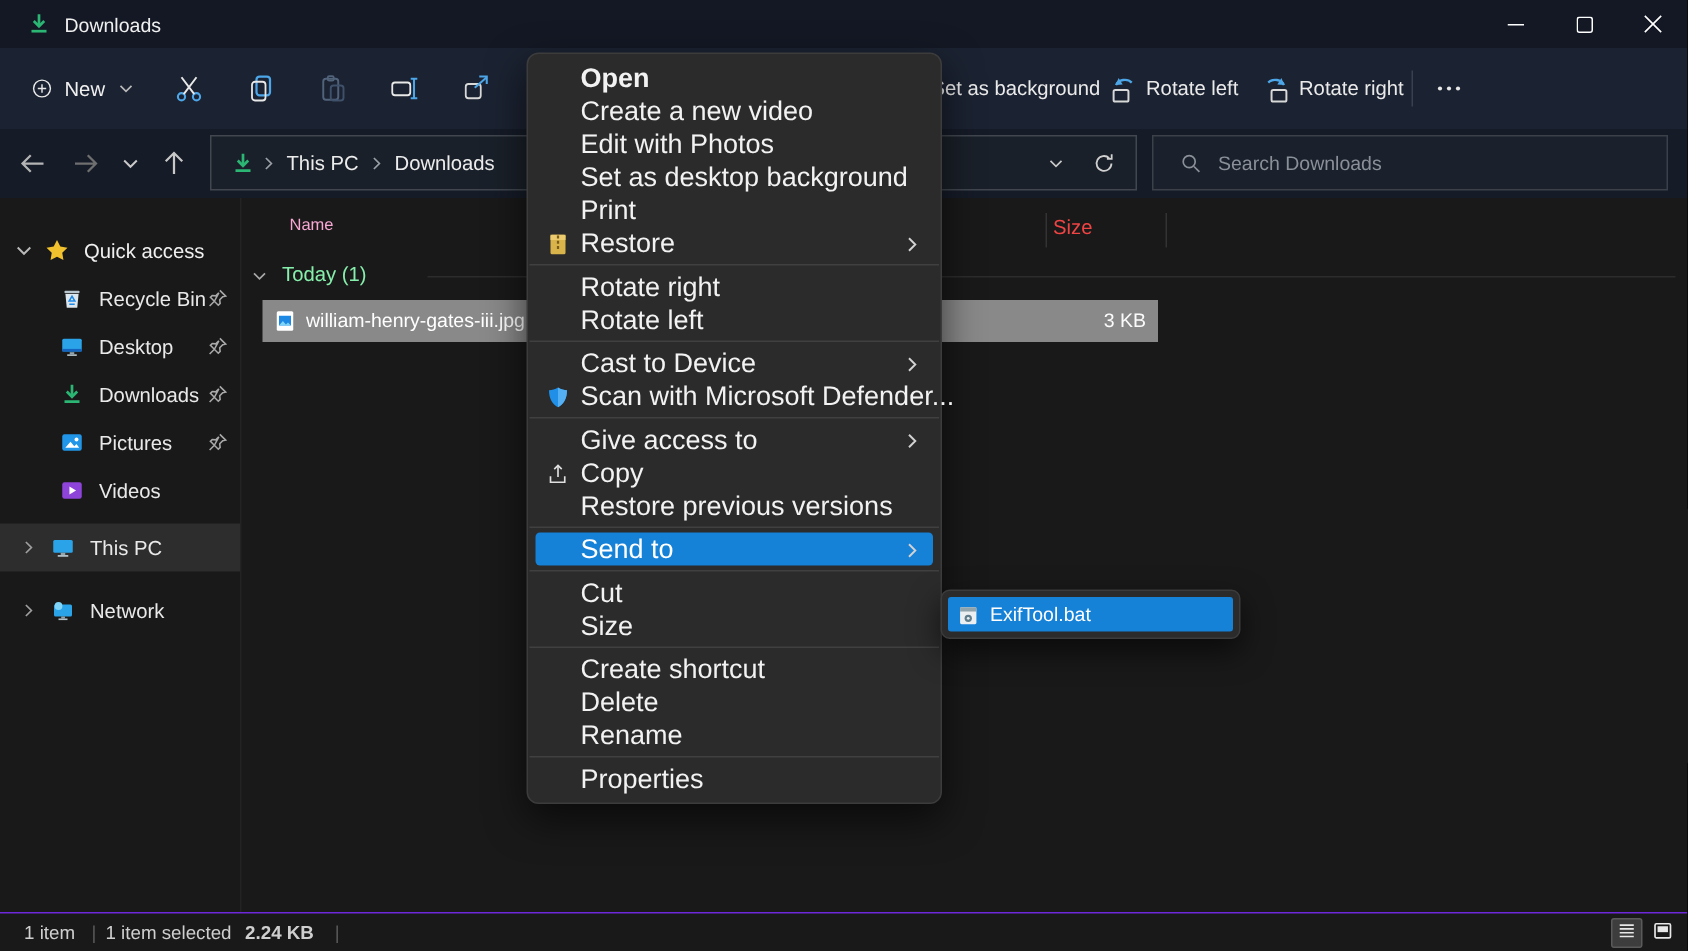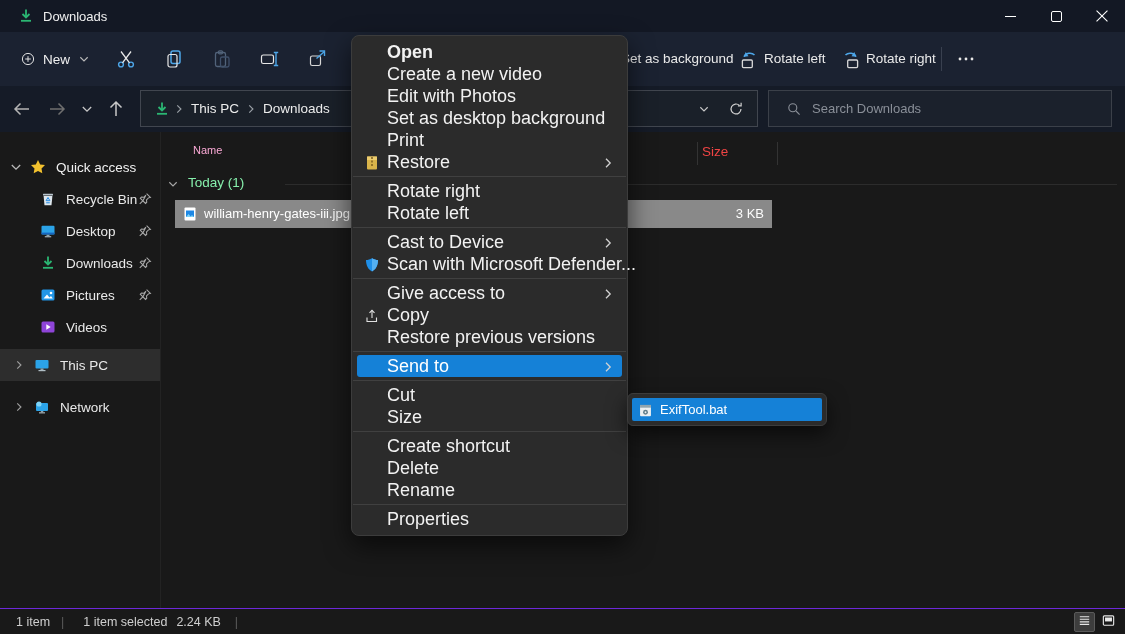--- a/index.html
+++ b/index.html
@@ -82,22 +82,22 @@
   .submenu{position:absolute;left:627px;top:393px;width:200px;background:#2b2b2b;border:1px solid #3c3c3c;border-radius:6px;box-shadow:0 8px 20px rgba(0,0,0,.6);padding:4px;z-index:60;}
   .sm-item{position:relative;height:23px;line-height:23px;padding-left:28px;font-size:13px;color:#f2f2f2;border-radius:2px;white-space:nowrap;}
   .sm-item.hl{background:var(--accent,#1581d7);color:#fff;}
   .sm-ic{position:absolute;left:6px;top:4px;width:15px;height:15px;}
 
   
   .statusbar{position:absolute;left:0;top:608px;width:1125px;height:26px;background:#191919;border-top:1px solid #6d28d9;display:flex;align-items:center;font-size:12.5px;color:#cfcfcf;}
   .sb-sep{color:#5a5a5a;}
   .sb-items{margin-left:16px;}
   .sb-sep1{margin-left:11px;}
-  .sb-selected{margin-left:19px;}
-  .sb-size{margin-left:9px;}
+  .sb-selected{margin-left:6px;}
+  .sb-size{margin-left:9px;font-weight:bold;}
   .sb-sep2{margin-left:14px;}
   .view-btns{position:absolute;right:6px;top:3px;display:flex;gap:3px;}
   .view-btn{width:21px;height:20px;display:flex;align-items:center;justify-content:center;border-radius:2px;}
   .view-btn.active{background:#3d3d3d;border:1px solid #5a5a5a;}
 </style>
 </head>
 <body>
 
 <div class="win">
 

